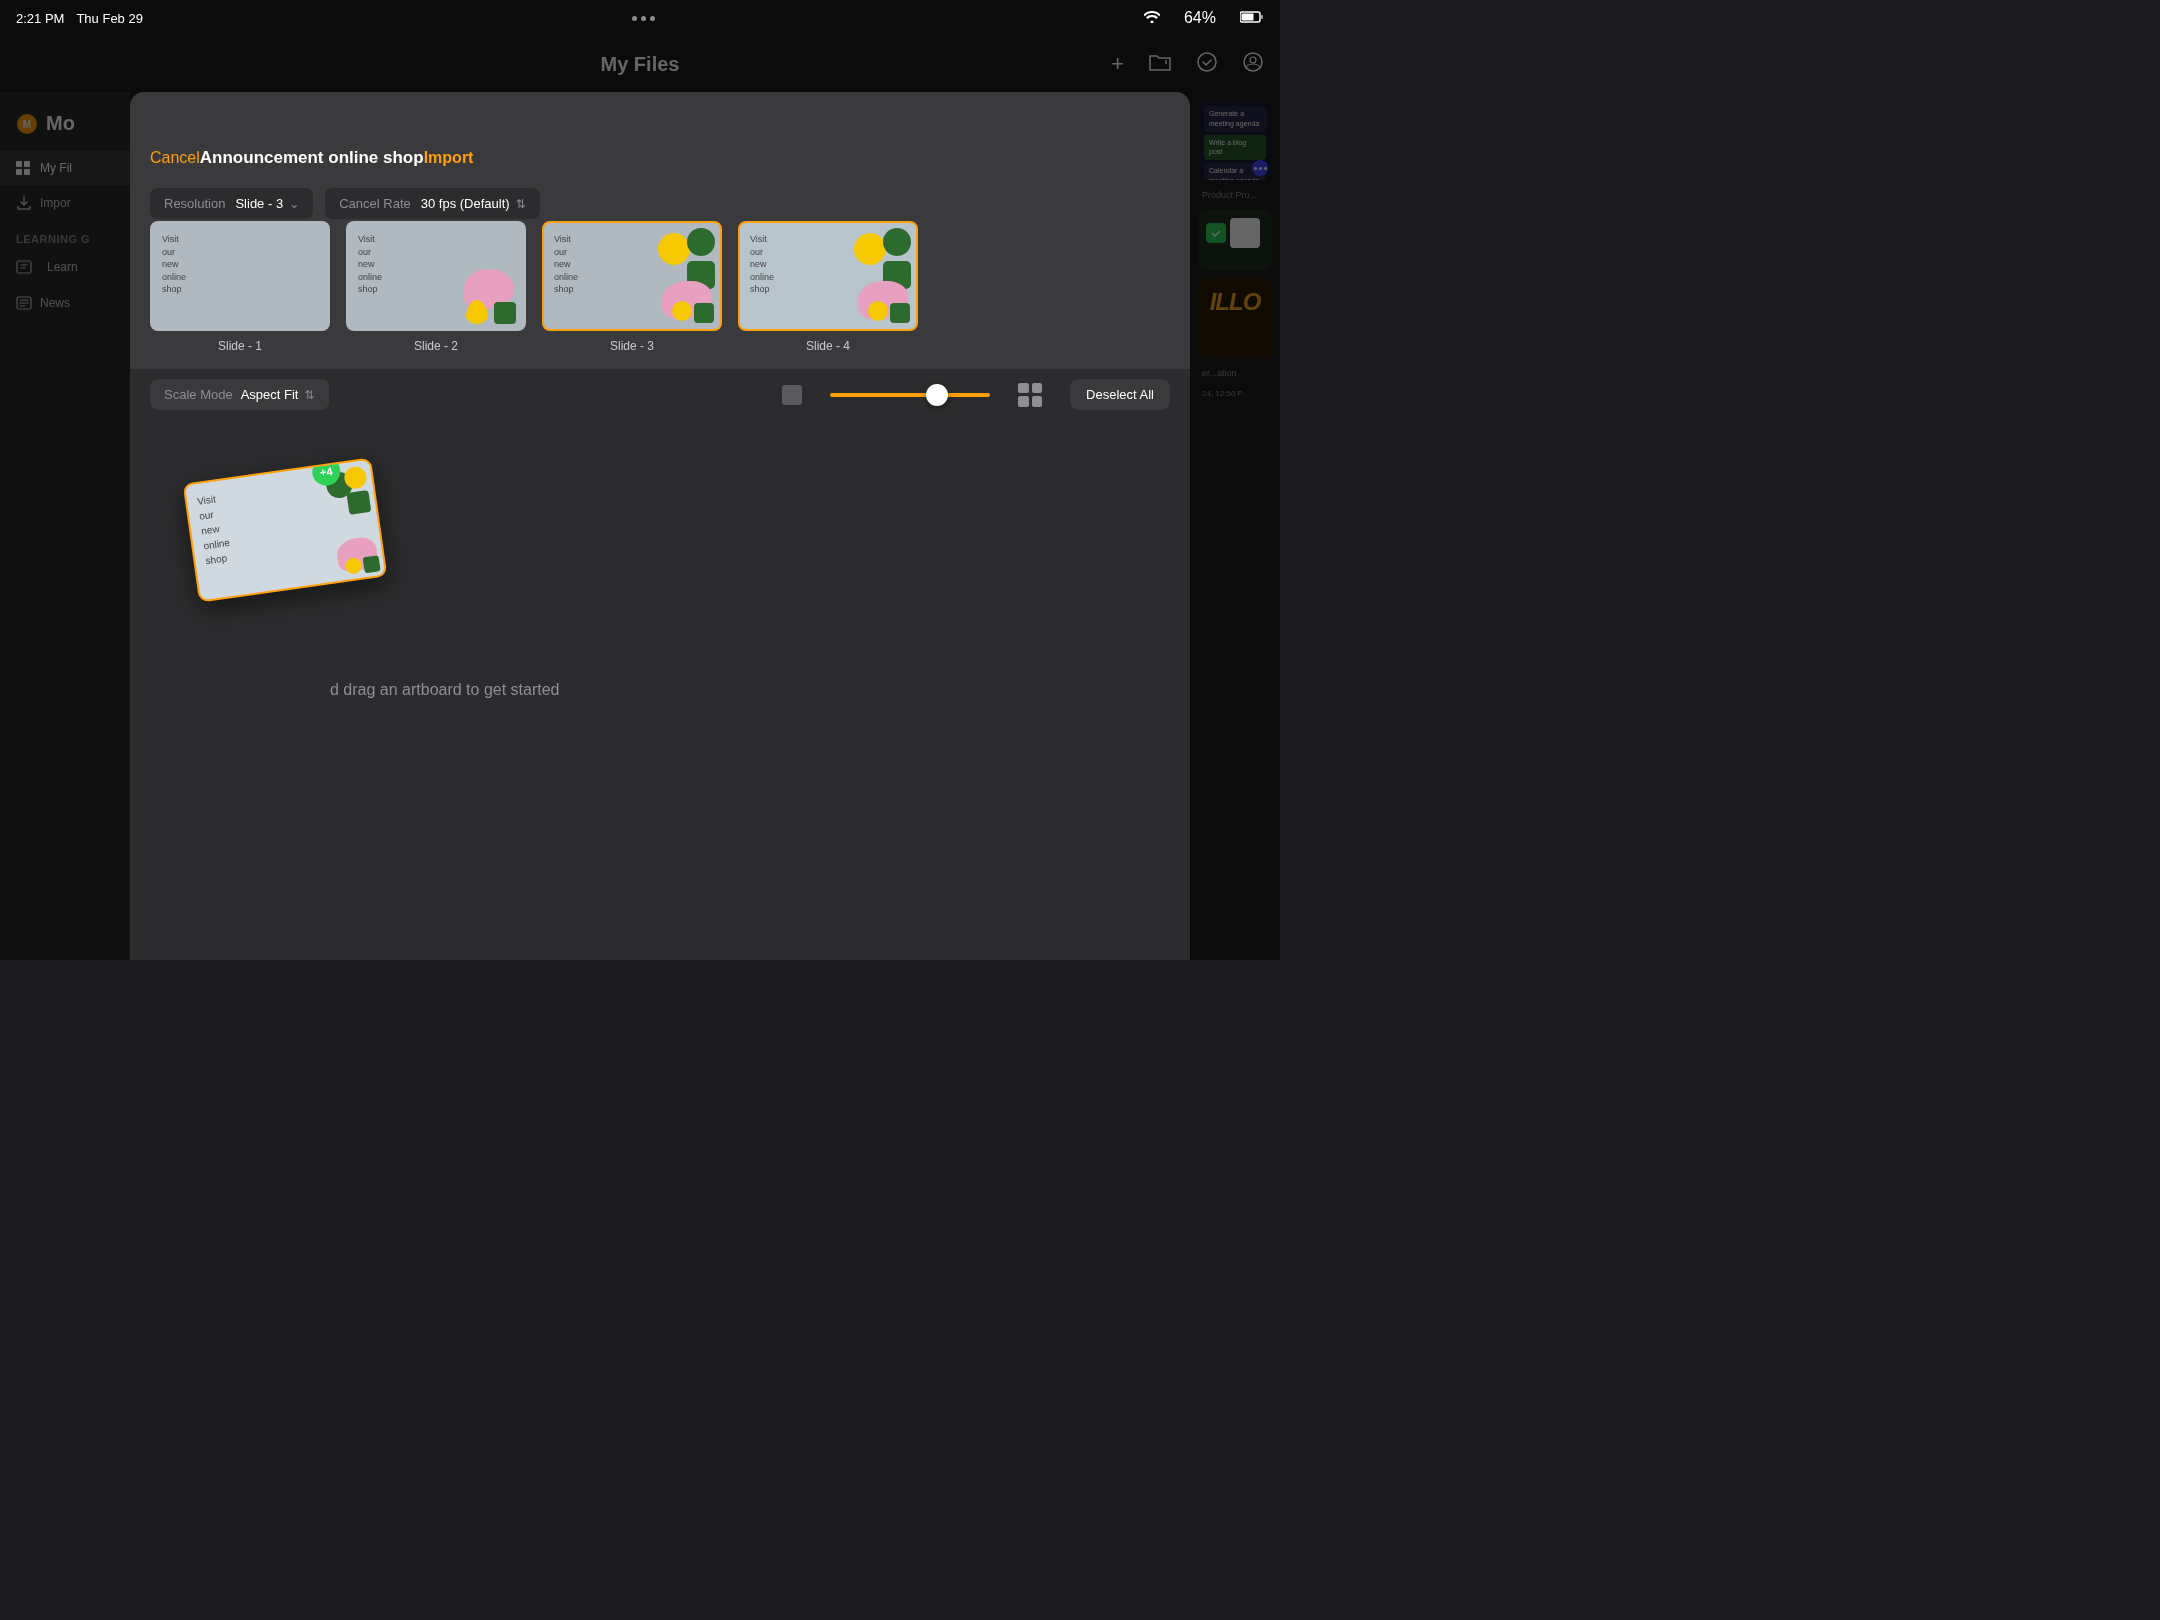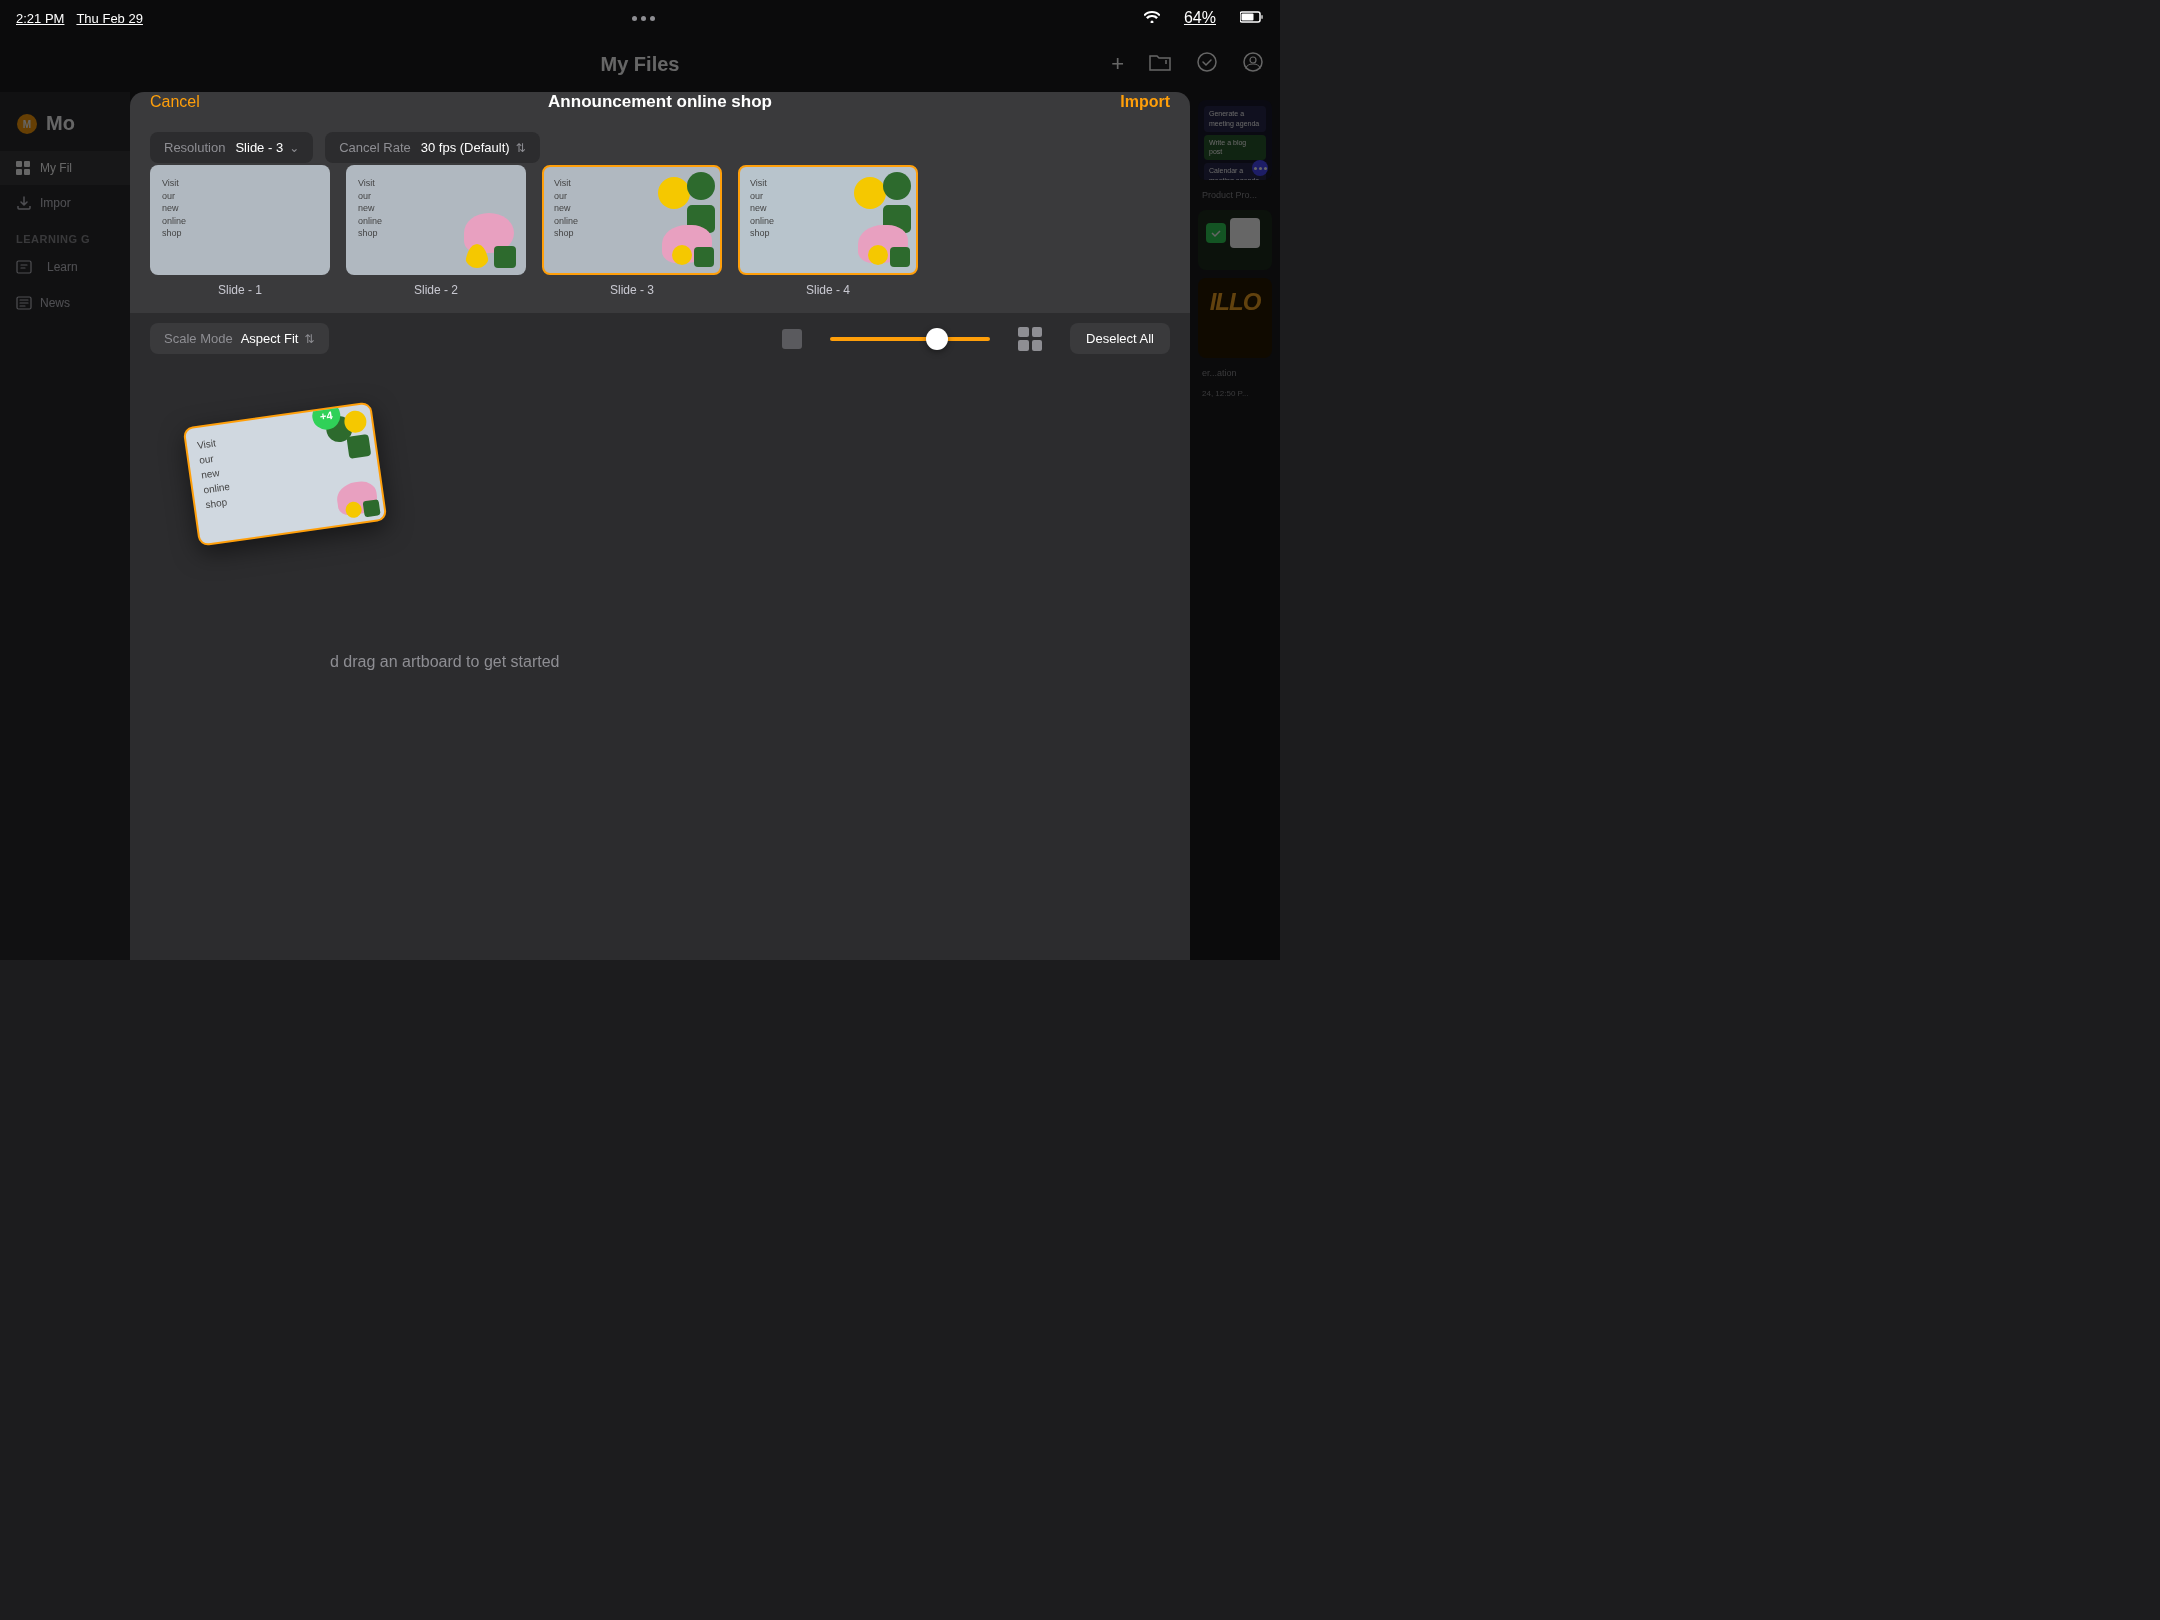--- a/index.html
+++ b/index.html
@@ -18,21 +18,20 @@
       top: 0; left: 0; right: 0;
       height: 36px;
       display: flex;
       align-items: center;
       justify-content: space-between;
       padding: 0 16px;
       color: #fff;
       font-size: 13px;
       font-weight: 500;
       z-index: 100;
-      text-decoration: underline;
     }
     .status-bar-left { display: flex; align-items: center; gap: 12px; }
     .status-bar-right { display: flex; align-items: flex-end; gap: 24px; font-size: 16px; }
 
     
     .bg-app {
       position: absolute;
       top: 0; left: 0; right: 0; bottom: 0;
       background: #1c1c1e;
     }
@@ -138,23 +137,23 @@
       z-index: 20;
       display: flex;
       flex-direction: column;
       overflow: hidden;
     }
 
     
     .modal-header {
       display: flex;
       align-items: center;
-      justify-content: space-between;
-      padding: 0 20px 12px;
+      padding: 16px 20px 12px;
       flex-shrink: 0;
+      margin-top: 40px;
     }
     .modal-title {
       font-size: 17px;
       font-weight: 600;
       color: #fff;
     }
     .modal-btn-cancel {
       color: #ff9f0a;
       font-size: 16px;
       background: none;

